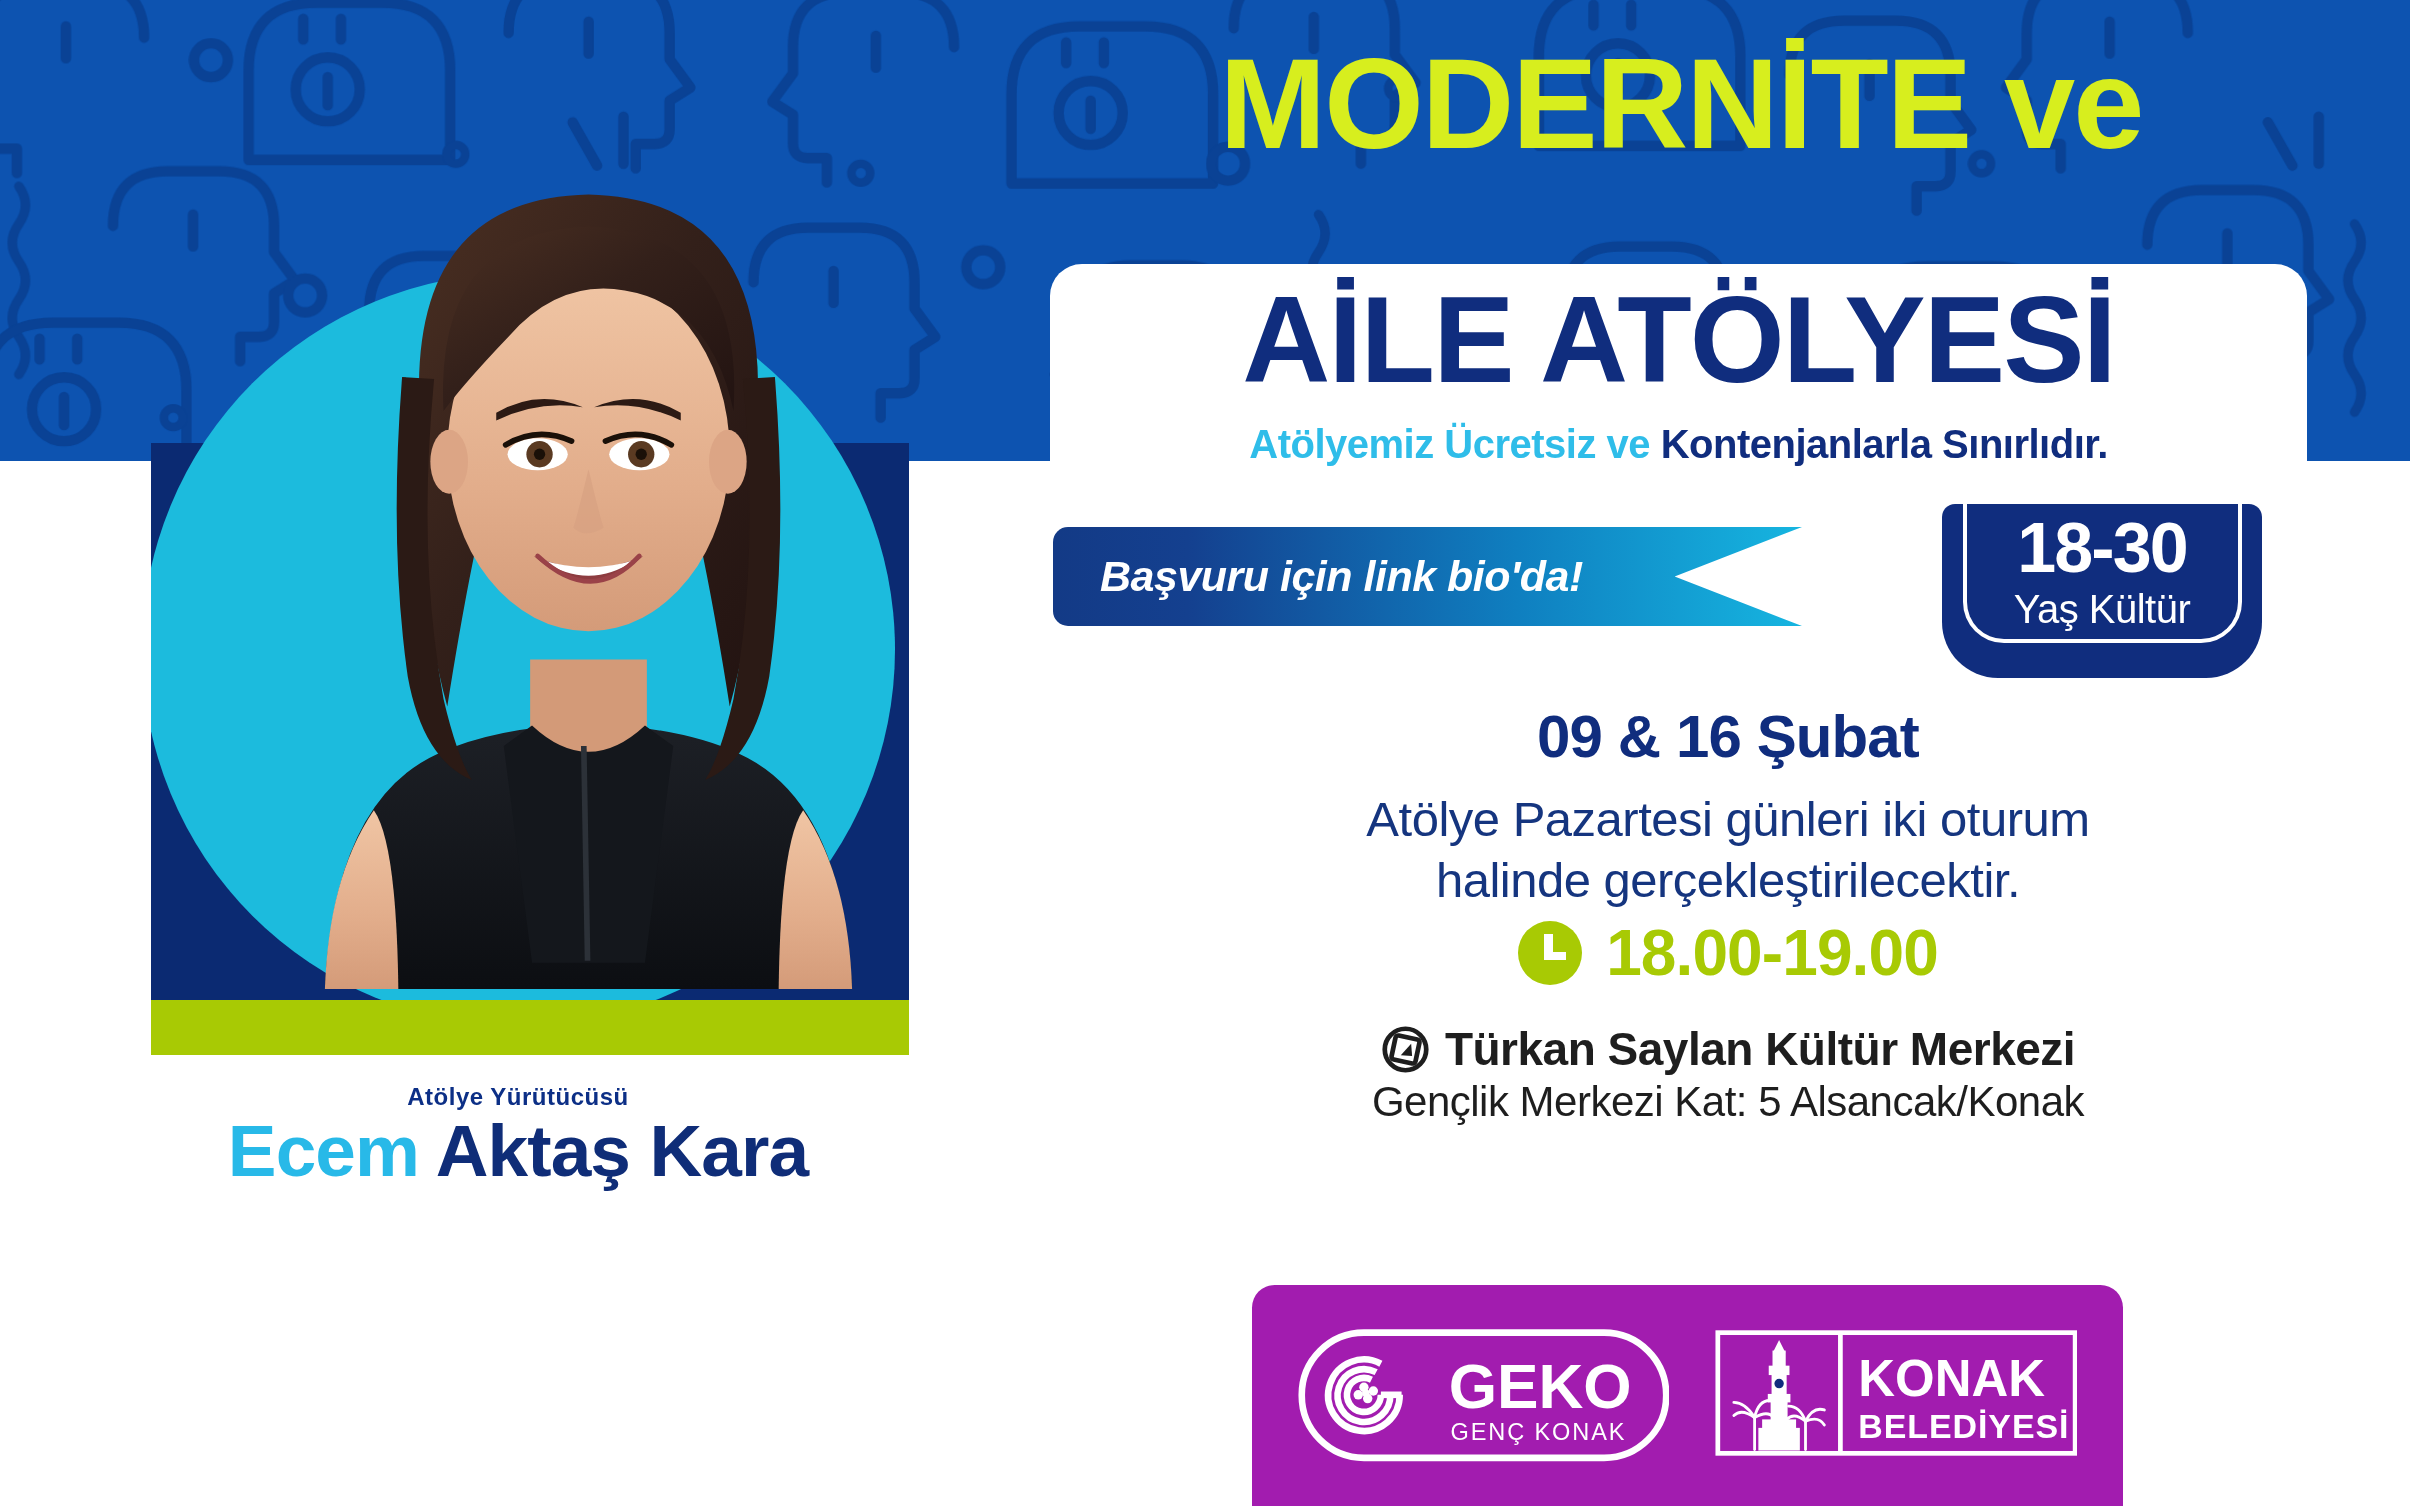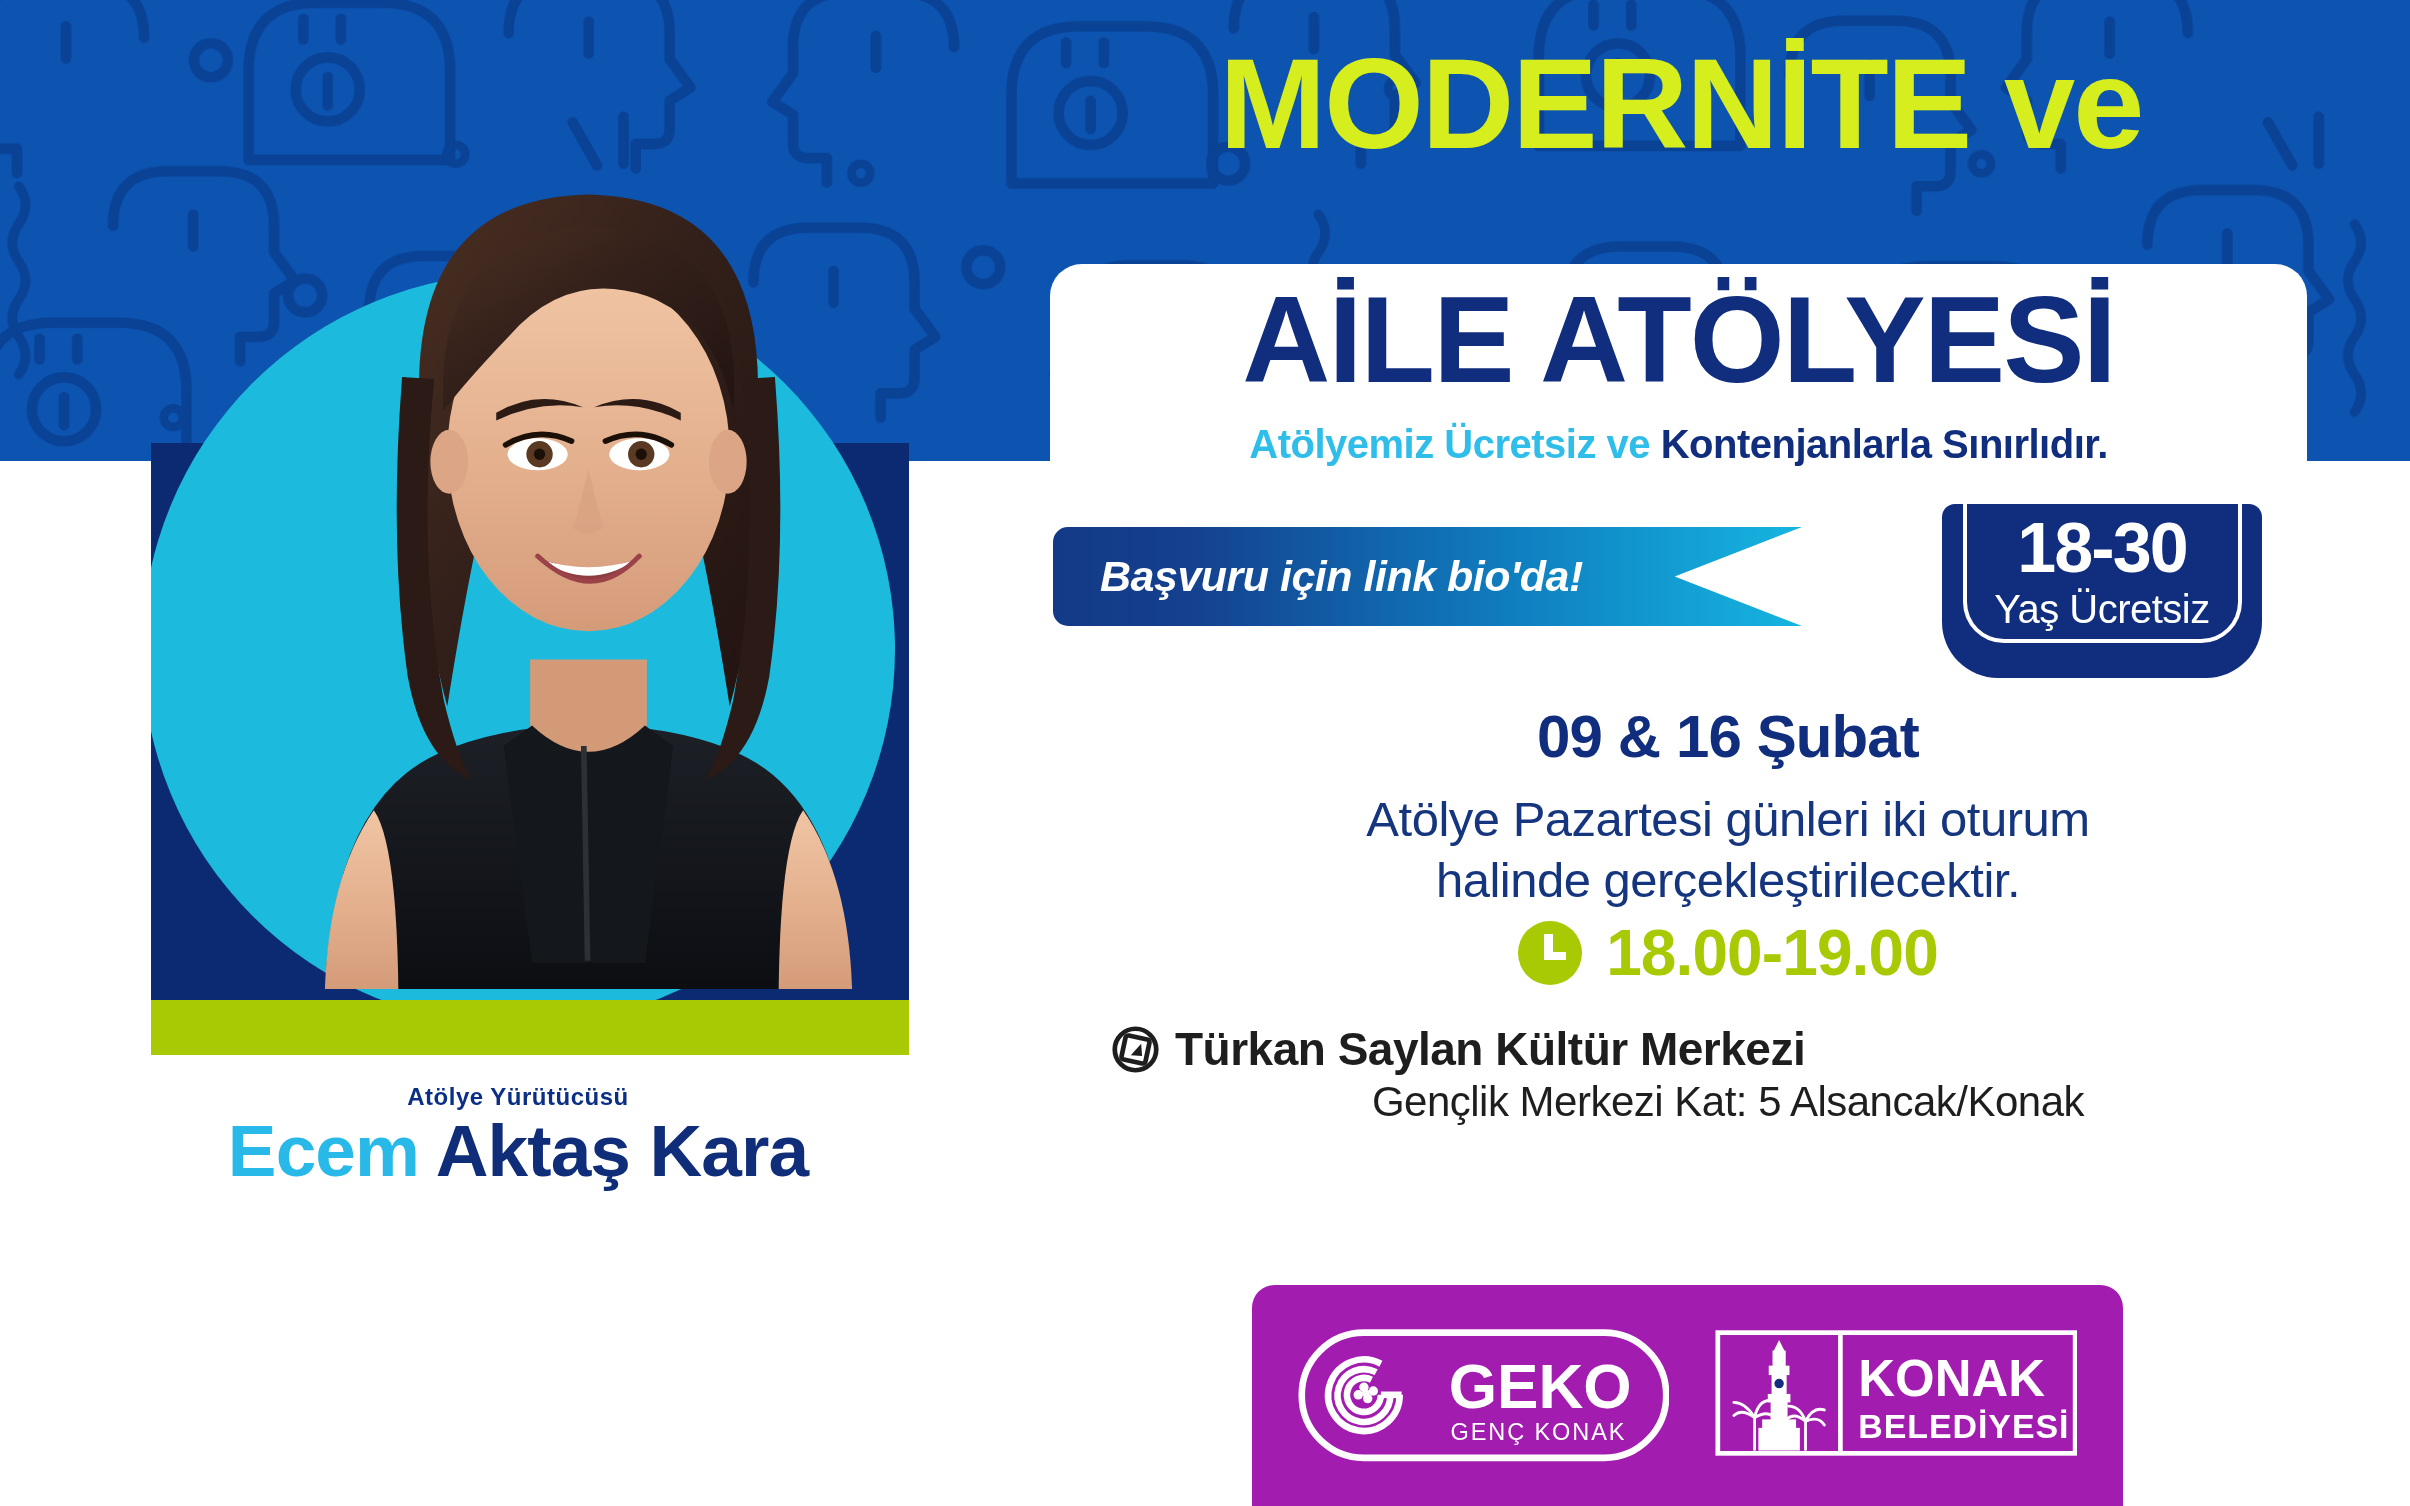--- a/index.html
+++ b/index.html
@@ -213,21 +213,21 @@
   }
 
   
   .venue-block {
     position:absolute;
     left:1111px; top:1022px;
     width:1234px;
     text-align:center;
   }
   .venue-line1 {
-    display:flex; align-items:center; gap:15px;
+    display:flex; align-items:center; justify-content:center; gap:15px;
     color:#1e1e1e; font-size:46px; font-weight:bold; letter-spacing:-0.5px;
   }
   .pin-icon { width:49px; height:49px; flex:0 0 auto; }
   .venue-line2 {
     color:#1e1e1e; font-size:42px; font-weight:normal;
     letter-spacing:-0.5px; margin-top:1.9px;
   }
 
   
   .logo-bar {
@@ -409,21 +409,21 @@
     <div class="card-sub"><span class="c1">Atölyemiz Ücretsiz ve</span><span class="c2"> Kontenjanlarla Sınırlıdır.</span></div>
   </div>
 
   <div class="ribbon">
     <div class="ribbon-text">Başvuru için link bio'da!</div>
   </div>
 
   <div class="age-badge">
     <div class="inner-line"></div>
     <div class="age-num">18-30</div>
-    <div class="age-label">Yaş Ücretsiz</div>
+    <div class="age-label">Yaş Kültür</div>
   </div>
 
   <div class="date-block">
     <div class="date-main">09 &amp; 16 Şubat</div>
     <div class="date-desc">
       <div>Atölye Pazartesi günleri iki oturum</div>
       <div>halinde gerçekleştirilecektir.</div>
     </div>
     <div class="time-row">
       <div class="clock-icon"></div>

